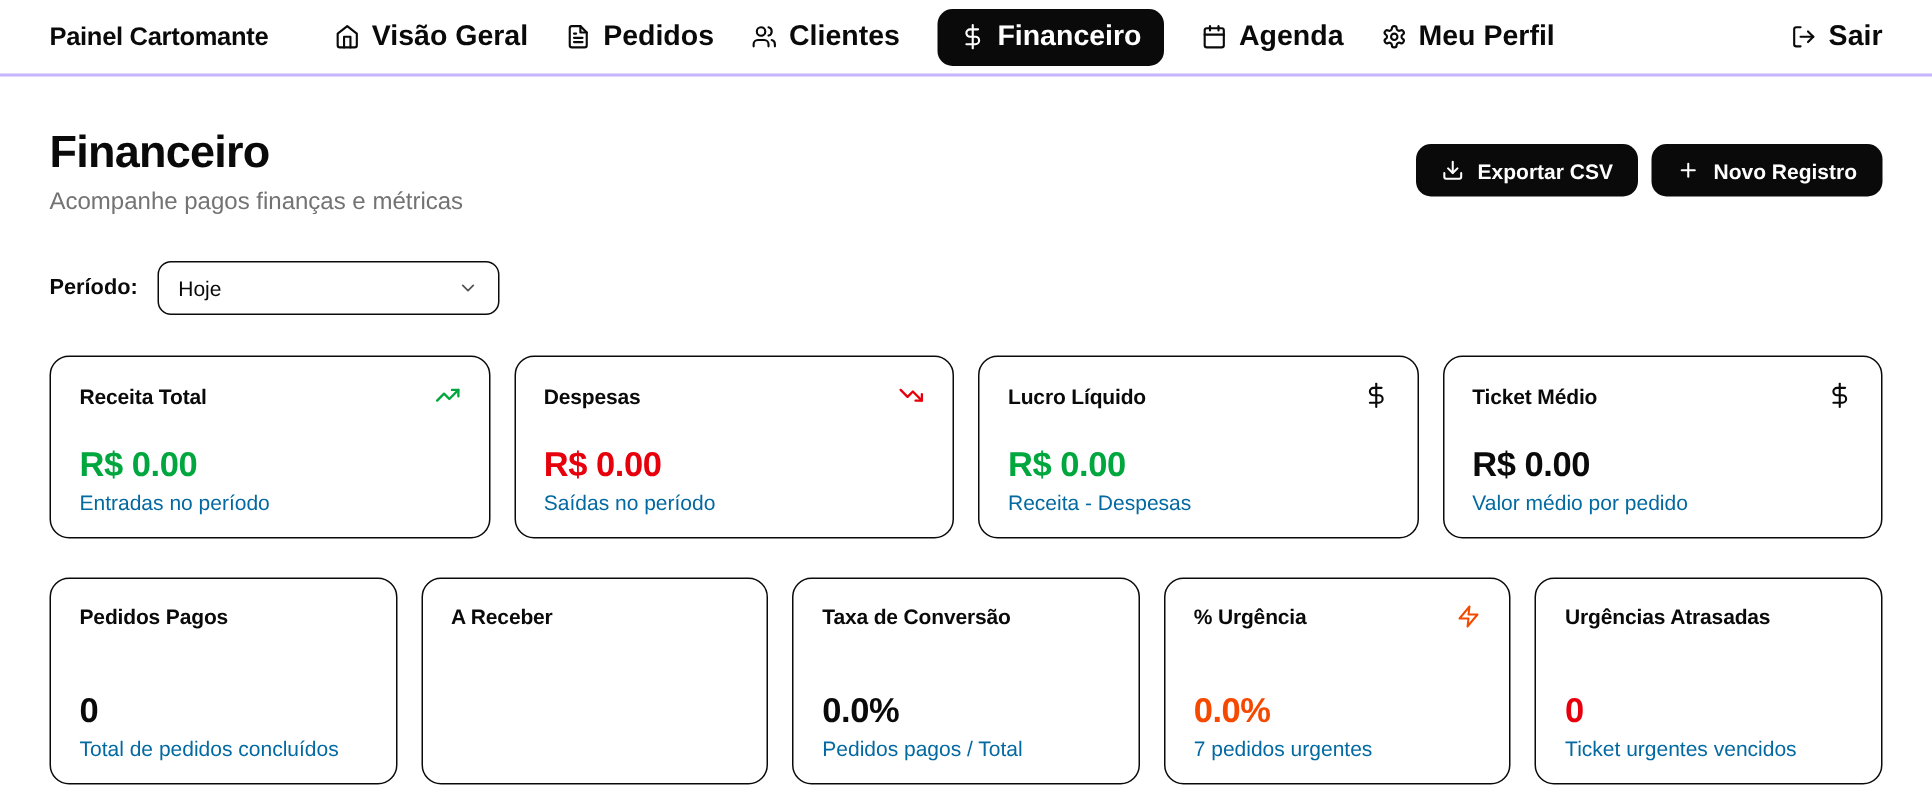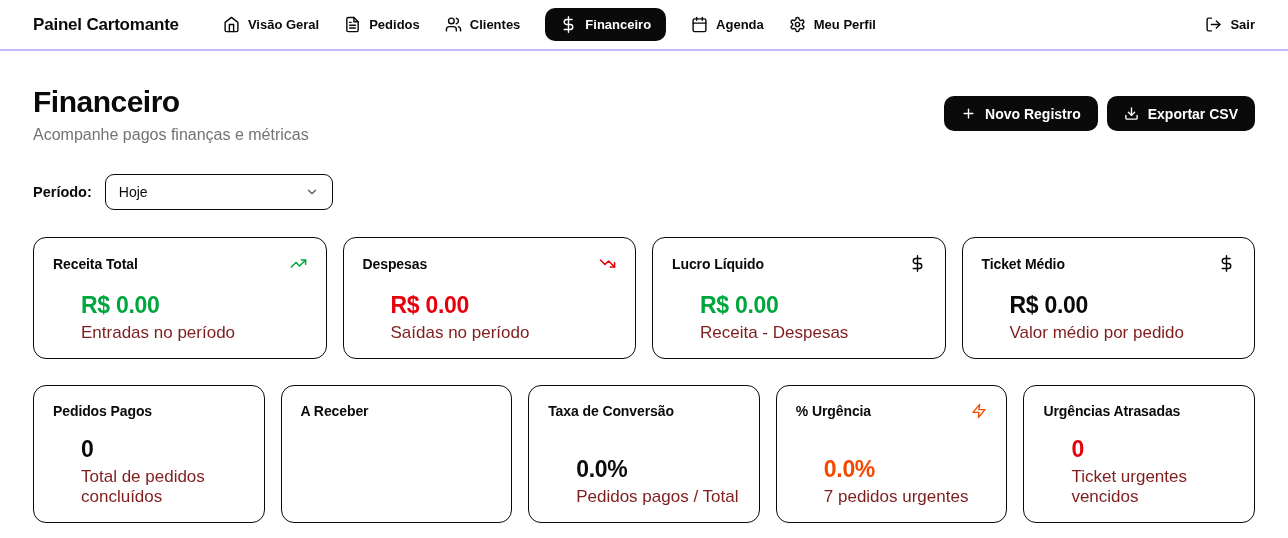--- a/index.html
+++ b/index.html
@@ -30,21 +30,21 @@
   .mainnav {
     display: flex;
     align-items: center;
     gap: 25px;
     margin-left: 44px;
   }
   .nav-item {
     display: flex;
     align-items: center;
     gap: 8px;
-    font-size: 13px;
+    font-size: 19px;
     font-weight: 600;
     color: #0a0a0a;
     cursor: pointer;
     white-space: nowrap;
   }
   .nav-item .nicon { color: #0a0a0a; }
   .nav-item.active {
     background: #0a0a0a;
     color: #ffffff;
     padding: 8px 15px;
@@ -125,31 +125,31 @@
     background: #fff;
   }
   .grid4 .card { height: 122px; }
   .grid5 .card { height: 138px; }
   .card-head {
     display: flex;
     justify-content: space-between;
     align-items: center;
   }
   .card-title { font-size: 14px; font-weight: 600; letter-spacing: -0.1px; }
-  .card-foot { margin-top: auto; margin-left: 28px; }
+  .card-foot { margin-top: auto; }
   .card-value {
     font-size: 23px;
     font-weight: 700;
     letter-spacing: -0.3px;
     line-height: 1.1;
   }
   .card-sub {
     margin-top: 5px;
-    font-size: 17px;
-    color: #7f1d1d;
+    font-size: 14px;
+    color: #0369a1;
   }
   .ic-green { color: #00a63e; }
   .ic-red { color: #e7000b; }
   .ic-orange { color: #f54900; }
   .ic-ink { color: #0a0a0a; }
 </style>
 </head>
 <body>
 
 <header class="topbar">
@@ -235,35 +235,35 @@
 
   <div class="page-head">
     <div>
       <h1 class="page-title">Financeiro</h1>
       <p class="page-subtitle">Acompanhe pagos finanças e métricas</p>
     </div>
     <div class="head-actions">
       <button class="btn">
         <span>
           <svg width="15" height="15" viewBox="0 0 24 24" fill="none" stroke="currentColor" stroke-width="2.2" stroke-linecap="round" stroke-linejoin="round">
-              <path d="M12 5v14"></path>
-              <path d="M5 12h14"></path>
-            </svg>
-        </span>
-        <span>Novo Registro</span>
+              <path d="M21 15v4a2 2 0 0 1-2 2H5a2 2 0 0 1-2-2v-4"></path>
+              <path d="M7 10l5 5 5-5"></path>
+              <path d="M12 15V3"></path>
+            </svg>
+        </span>
+        <span>Exportar CSV</span>
       </button>
       <button class="btn">
         <span>
           <svg width="15" height="15" viewBox="0 0 24 24" fill="none" stroke="currentColor" stroke-width="2.2" stroke-linecap="round" stroke-linejoin="round">
-              <path d="M21 15v4a2 2 0 0 1-2 2H5a2 2 0 0 1-2-2v-4"></path>
-              <path d="M7 10l5 5 5-5"></path>
-              <path d="M12 15V3"></path>
-            </svg>
-        </span>
-        <span>Exportar CSV</span>
+              <path d="M12 5v14"></path>
+              <path d="M5 12h14"></path>
+            </svg>
+        </span>
+        <span>Novo Registro</span>
       </button>
     </div>
   </div>
 
   <div class="filter-row">
     <span class="filter-label">Período:</span>
     <div class="select">
       <span>Hoje</span>
       <span class="chev">
         <svg width="14" height="14" viewBox="0 0 24 24" fill="none" stroke="currentColor" stroke-width="2" stroke-linecap="round" stroke-linejoin="round">

